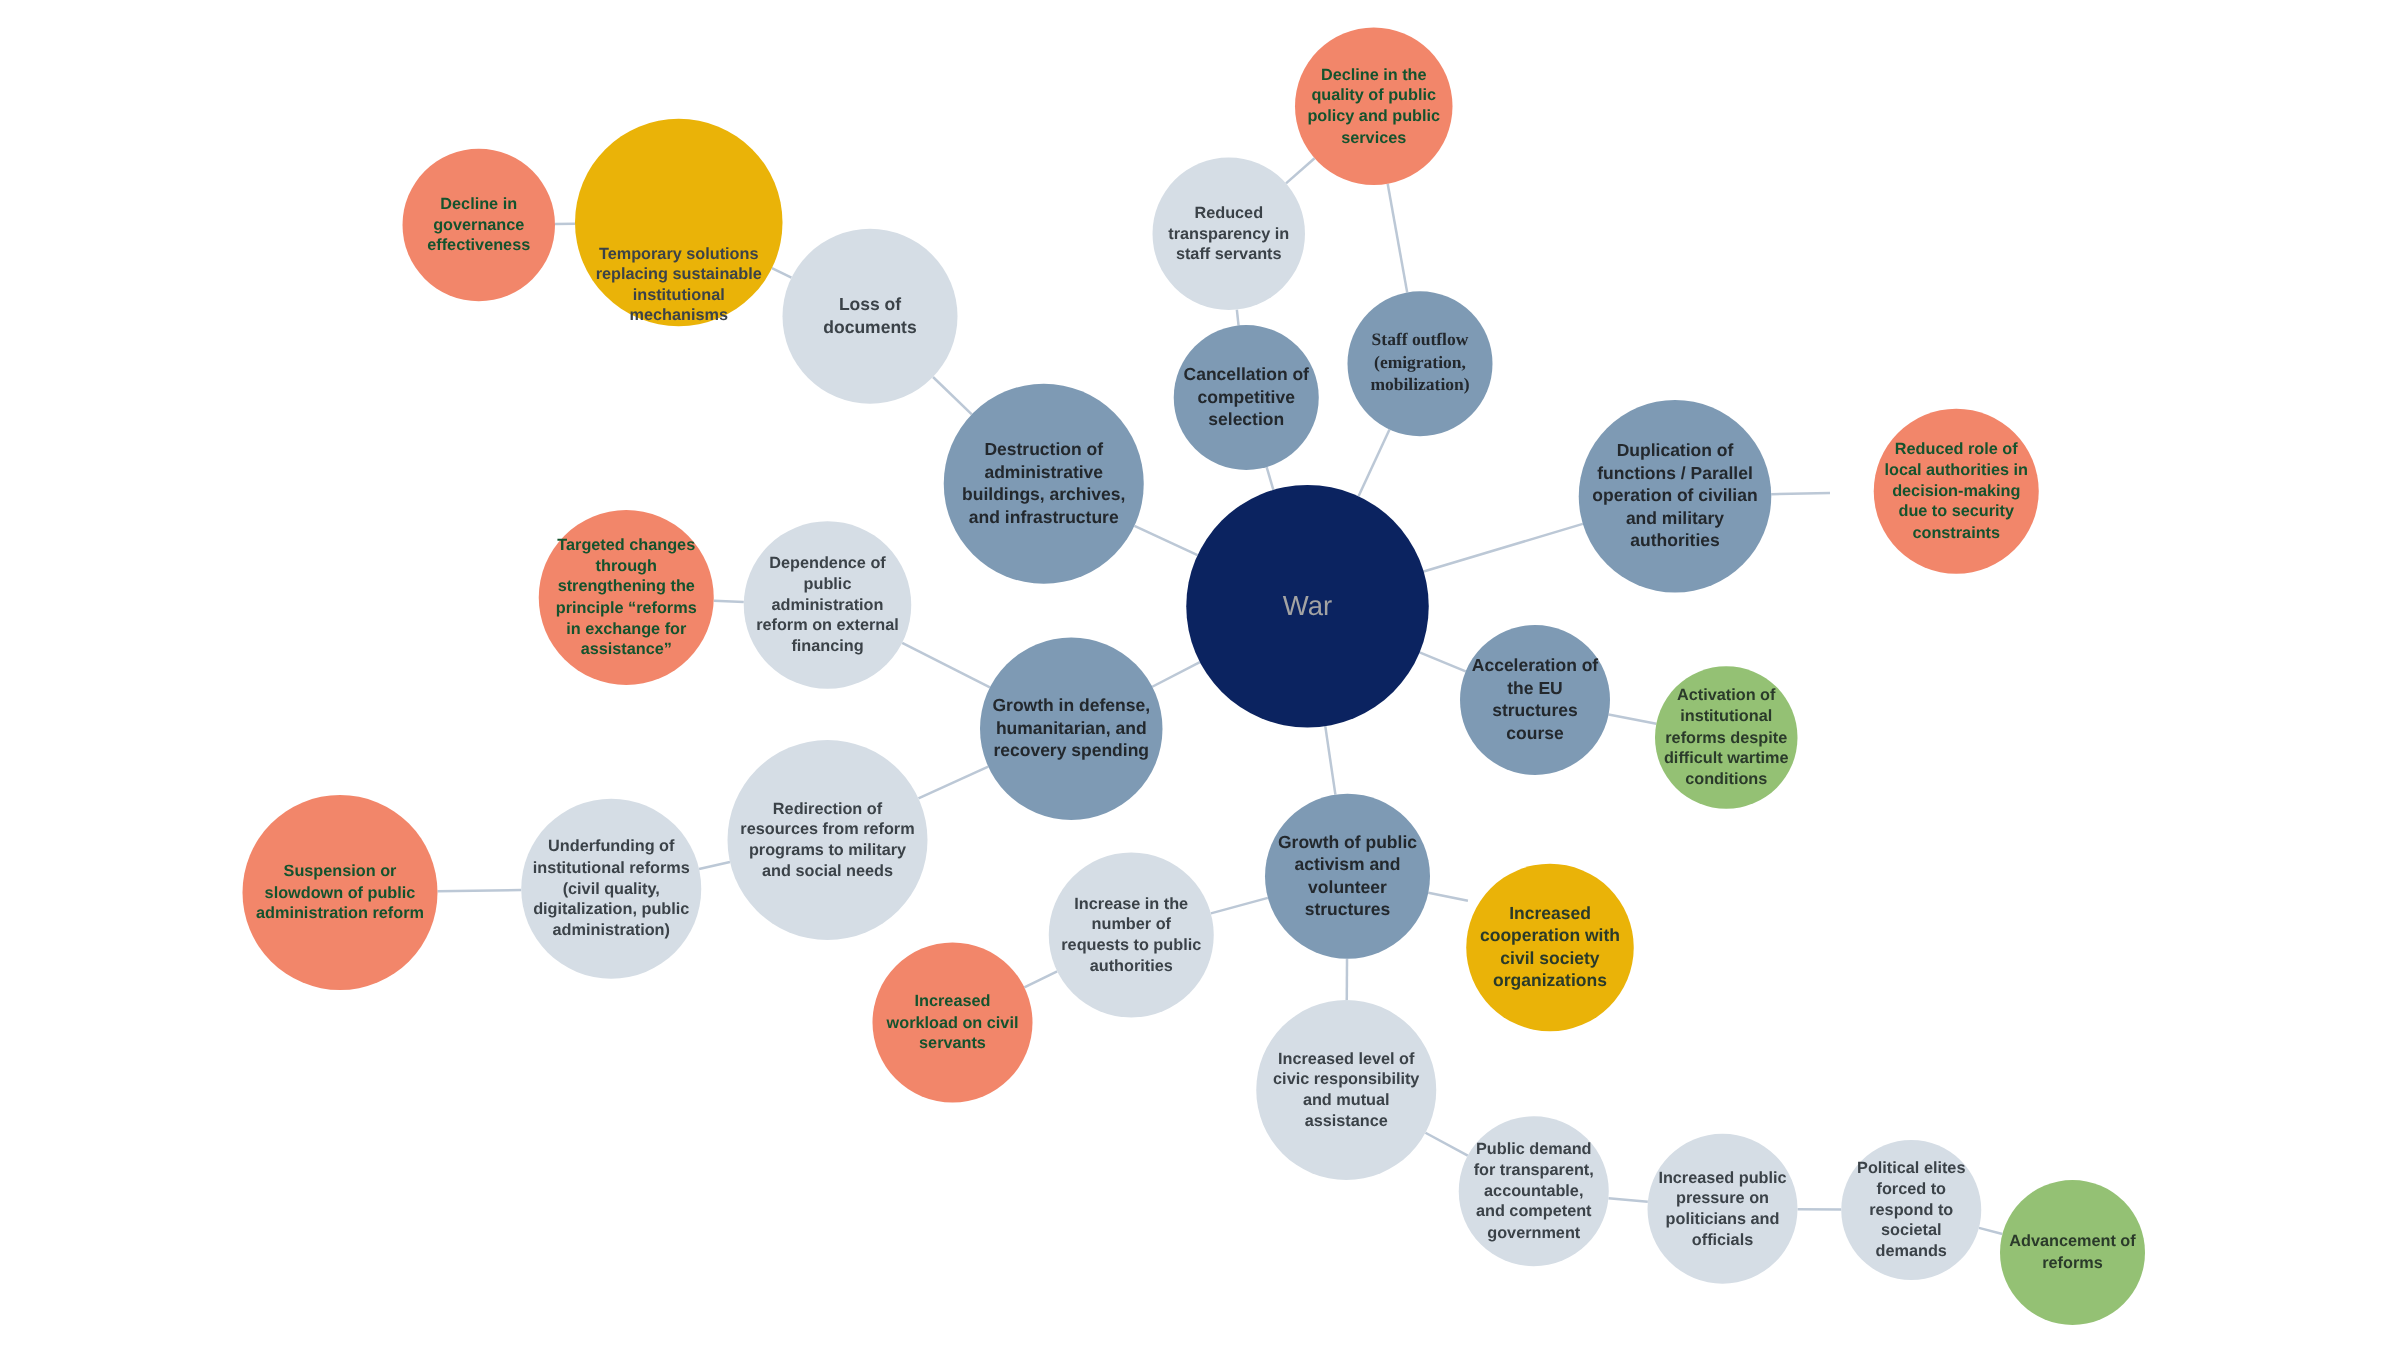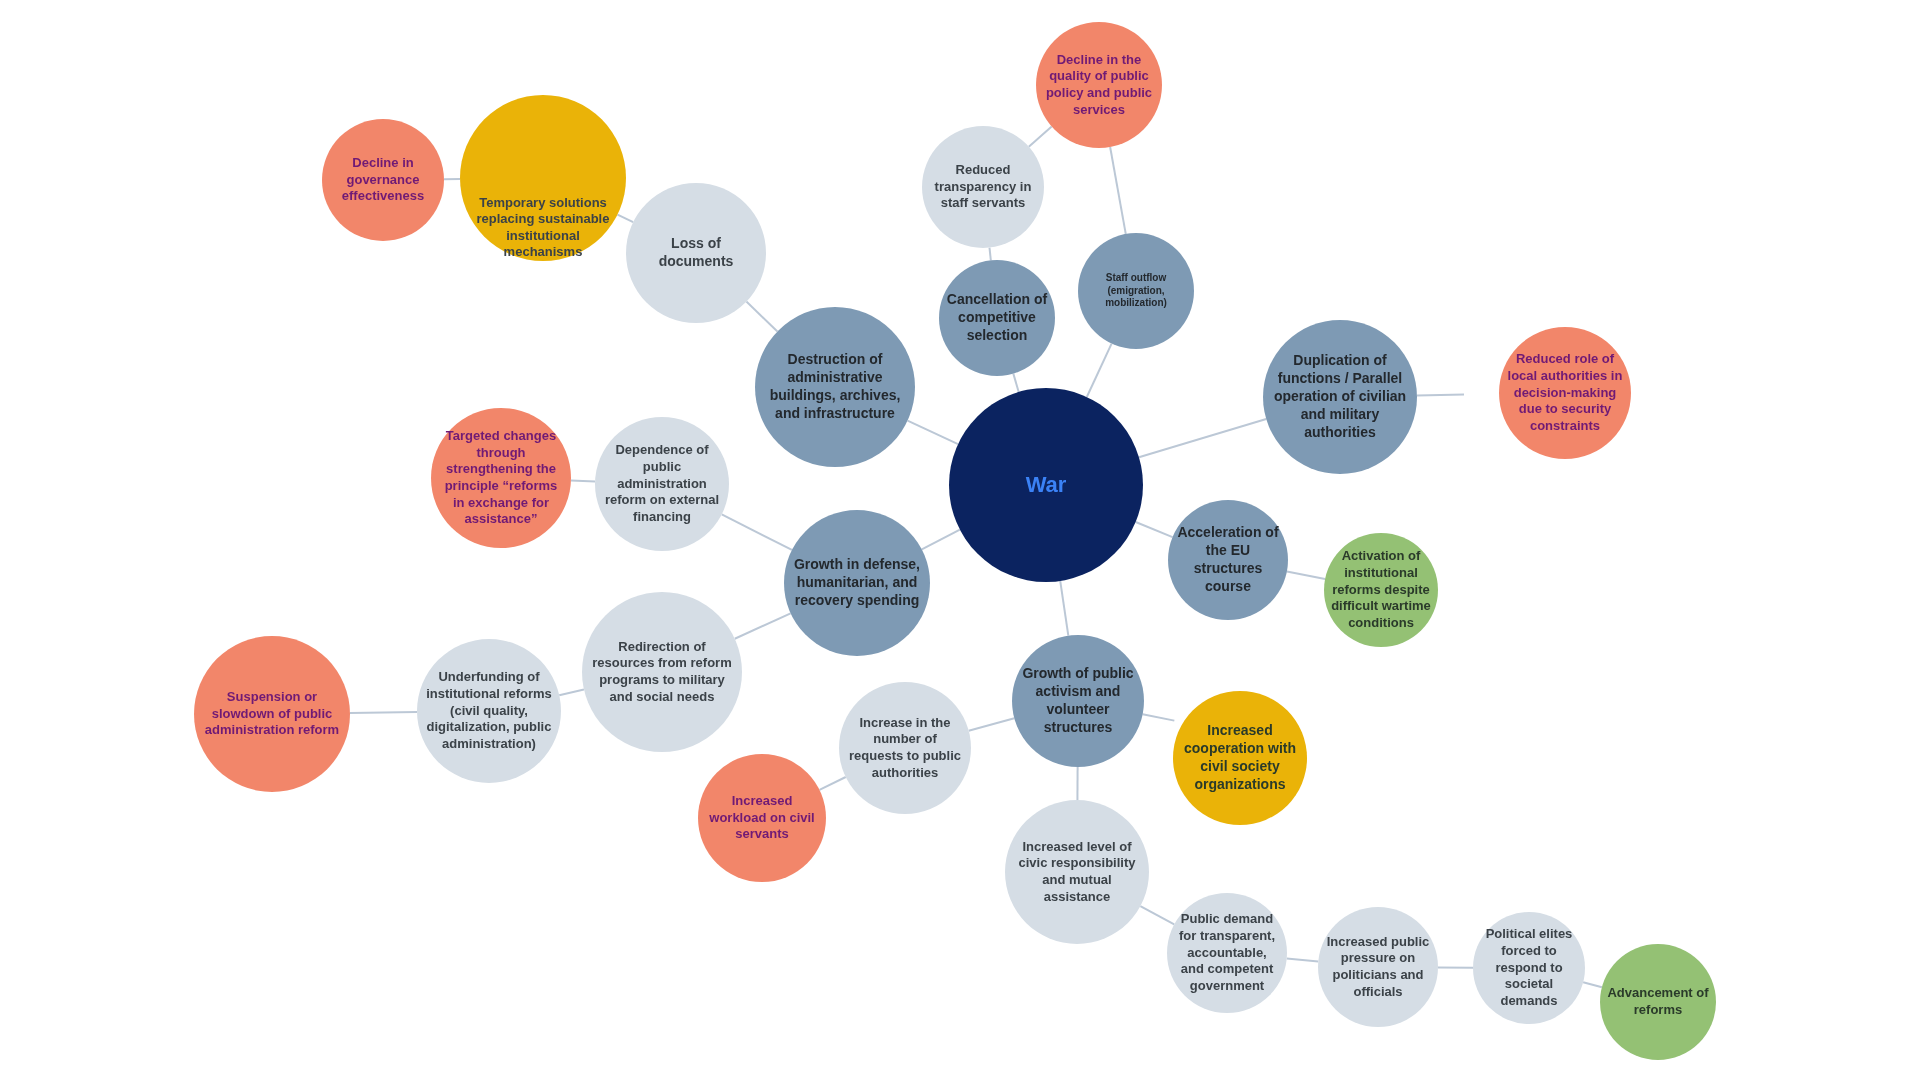--- a/index.html
+++ b/index.html
@@ -37,27 +37,27 @@
     line-height: 1.28;
     color: #23282d;
     z-index: 2;
   }
   .node .lbl {
     display: block;
     padding: 0 7px;
     white-space: pre-line;
   }
   .t-center {
-    color: #3b82f6;
-    font-weight: 700;
+    color: #a3a3a3;
+    font-weight: 400;
     font-size: 22px;
   }
   .t-primary { font-weight: 700; }
   .t-grey { font-weight: 600; color: #3b4248; }
-  .t-orange { font-weight: 700; color: #701a75; }
+  .t-orange { font-weight: 700; color: #14532d; }
   .t-green { font-weight: 700; color: #2a3a2a; }
 </style>
 </head>
 <body>
 
 <div id="canvas">
   <svg id="edges" viewBox="0 0 1920 1080" preserveAspectRatio="none">
       <line x1="958.0258185050877" y1="444.13995361847674" x2="907.5560259751854" y2="420.6990073249676" stroke="#bcc8d6" stroke-width="2"></line>
       <line x1="777.4050626231898" y1="331.47682296048515" x2="746.395570204709" y2="301.5827799095755" stroke="#bcc8d6" stroke-width="2"></line>
       <line x1="633.1455494091114" y1="222.18899480838795" x2="617.5274199863393" y2="214.53304901291142" stroke="#bcc8d6" stroke-width="2"></line>
@@ -105,21 +105,21 @@
       </div>
       <div class="node t-primary" style="left: 939px; top: 260px; width: 116px; height: 116px; background: rgb(126, 154, 180); font-size: 14px;">
         <span class="lbl">Cancellation of competitive selection</span>
       </div>
       <div class="node t-grey" style="left: 922px; top: 126px; width: 122px; height: 122px; background: rgb(213, 221, 229); font-size: 13px;">
         <span class="lbl">Reduced transparency in staff servants</span>
       </div>
       <div class="node t-orange" style="left: 1036px; top: 22px; width: 126px; height: 126px; background: rgb(242, 134, 106); font-size: 13px;">
         <span class="lbl">Decline in the quality of public policy and public services</span>
       </div>
-      <div class="node t-primary" style="left: 1078px; top: 233px; width: 116px; height: 116px; background: rgb(126, 154, 180); font-size: 10px;">
+      <div class="node t-primary" style="left: 1078px; top: 233px; width: 116px; height: 116px; background: rgb(126, 154, 180); font-size: 14px; font-family: Liberation Serif, serif;">
         <span class="lbl">Staff outflow (emigration, mobilization)</span>
       </div>
       <div class="node t-primary" style="left: 1263px; top: 320px; width: 154px; height: 154px; background: rgb(126, 154, 180); font-size: 14px;">
         <span class="lbl">Duplication of functions / Parallel operation of civilian and military authorities</span>
       </div>
       <div class="node t-orange" style="left: 1499px; top: 327px; width: 132px; height: 132px; background: rgb(242, 134, 106); font-size: 13px;">
         <span class="lbl">Reduced role of local authorities in decision-making due to security constraints</span>
       </div>
       <div class="node t-primary" style="left: 1168px; top: 500px; width: 120px; height: 120px; background: rgb(126, 154, 180); font-size: 14px;">
         <span class="lbl">Acceleration of the EU structures course</span>

